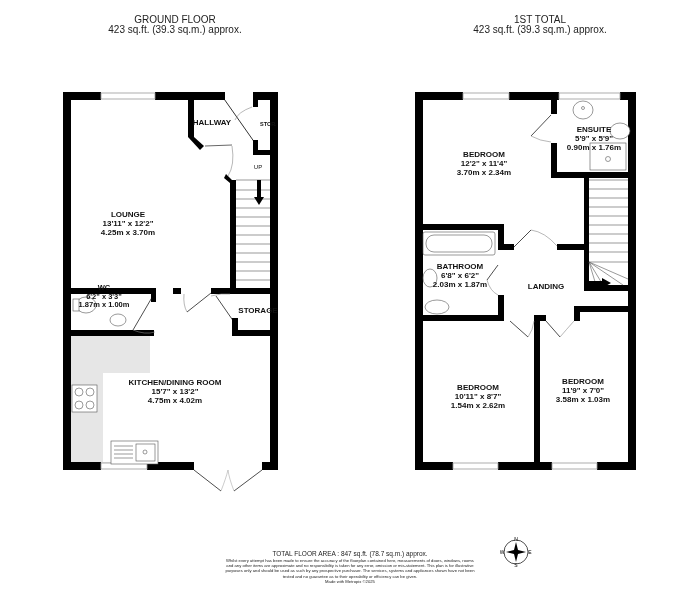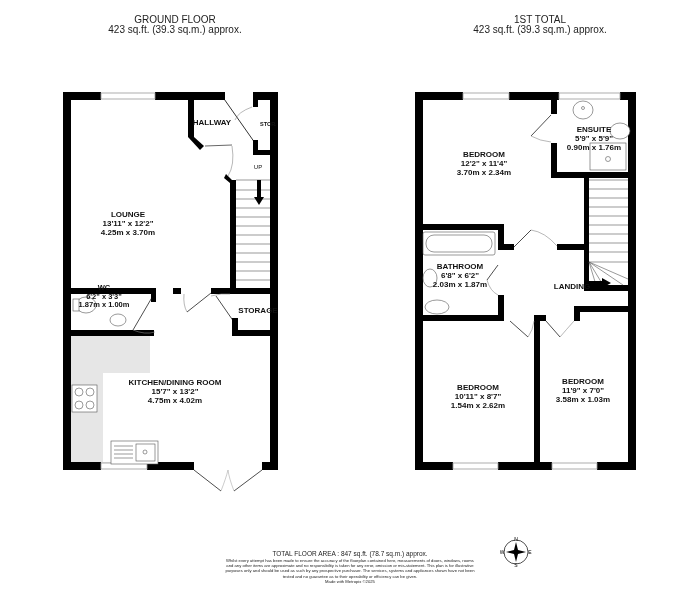--- a/index.html
+++ b/index.html
@@ -262,21 +262,21 @@
 <div class="lbl" style="left:594px; top:125px;">
   <span class="d">ENSUITE</span>
   <span class="d">5'9"  x 5'9"</span>
   <span class="d">0.90m  x 1.76m</span>
 </div>
 <div class="lbl" style="left:460px; top:262px;">
   <span class="d">BATHROOM</span>
   <span class="d">6'8"  x 6'2"</span>
   <span class="d">2.03m  x 1.87m</span>
 </div>
-<div class="lbl" style="left:572px; top:282px;">
+<div class="lbl" style="left:546px; top:282px;">
   <span class="d">LANDING</span>
 </div>
 <div class="lbl" style="left:478px; top:383px;">
   <span class="d">BEDROOM</span>
   <span class="d">10'11"  x 8'7"</span>
   <span class="d">1.54m  x 2.62m</span>
 </div>
 <div class="lbl" style="left:583px; top:377px;">
   <span class="d">BEDROOM</span>
   <span class="d">11'9"  x 7'0"</span>

